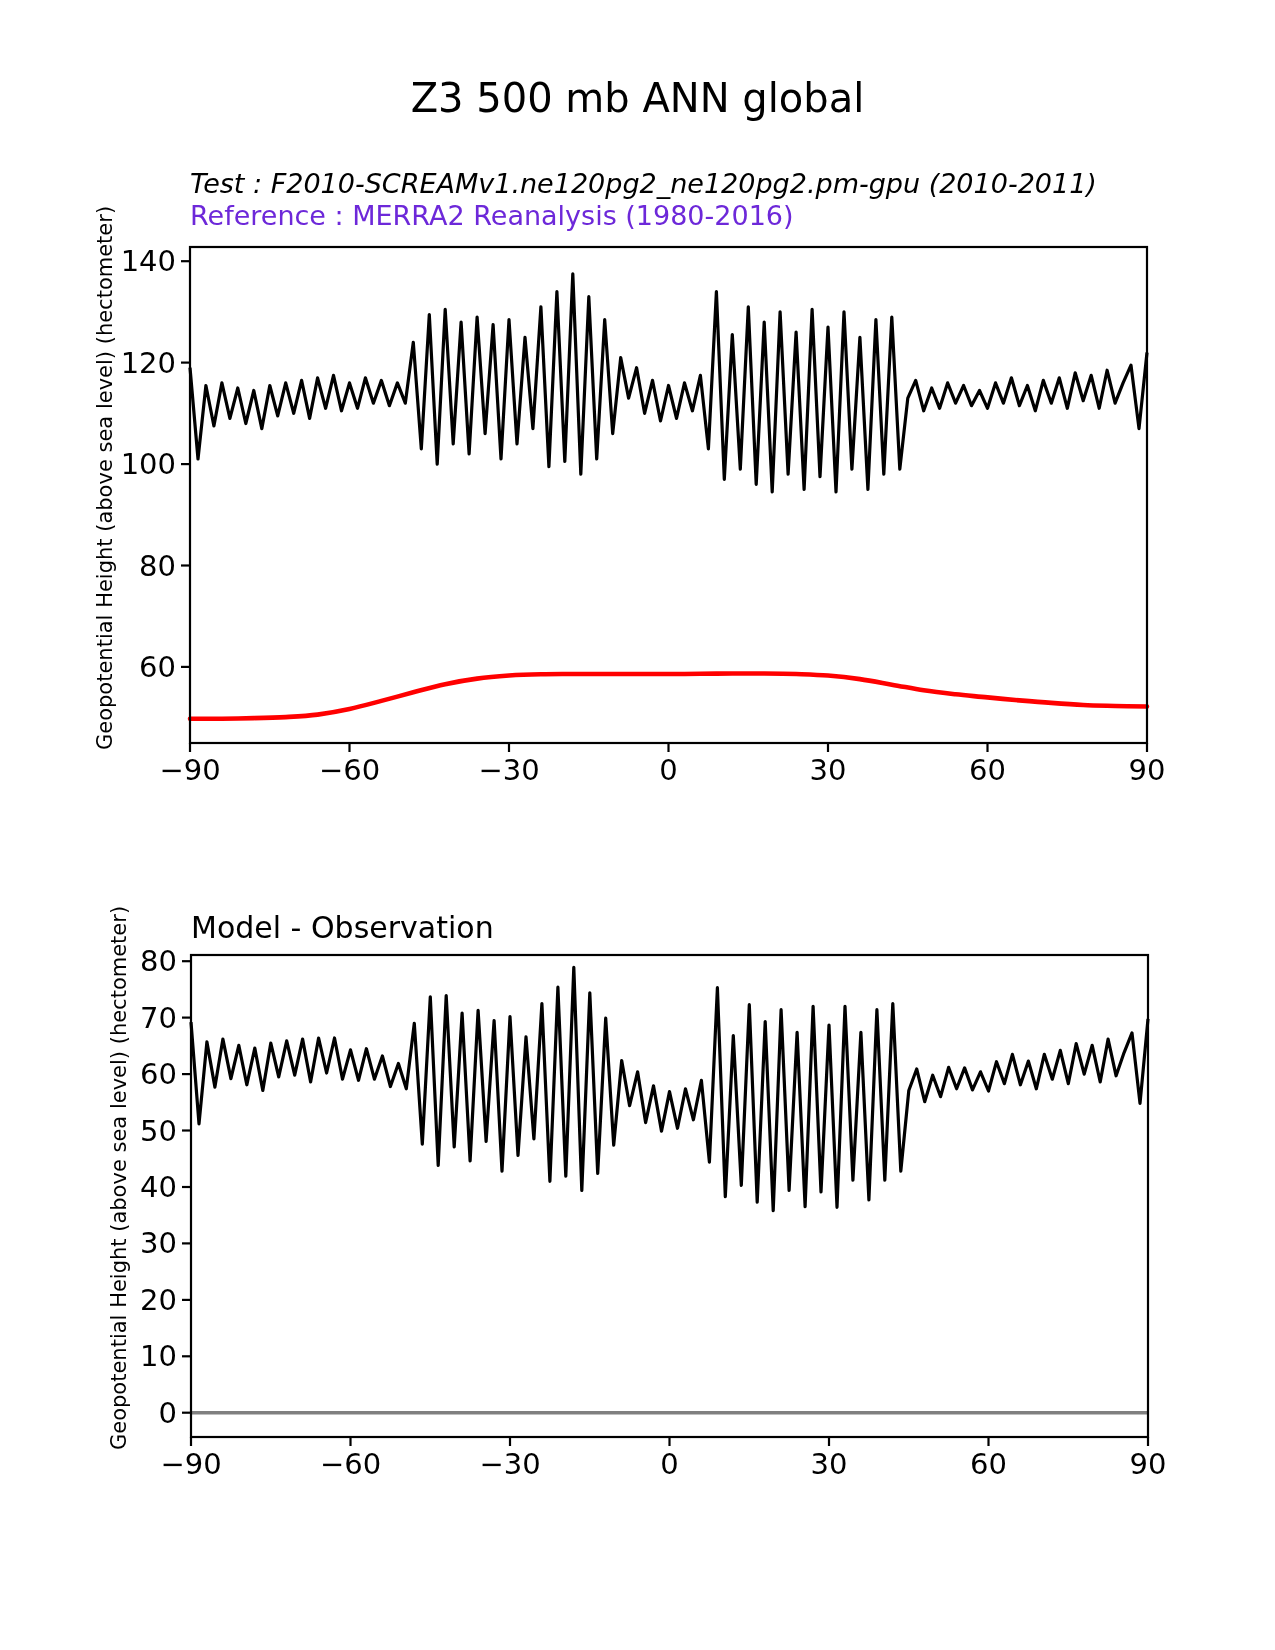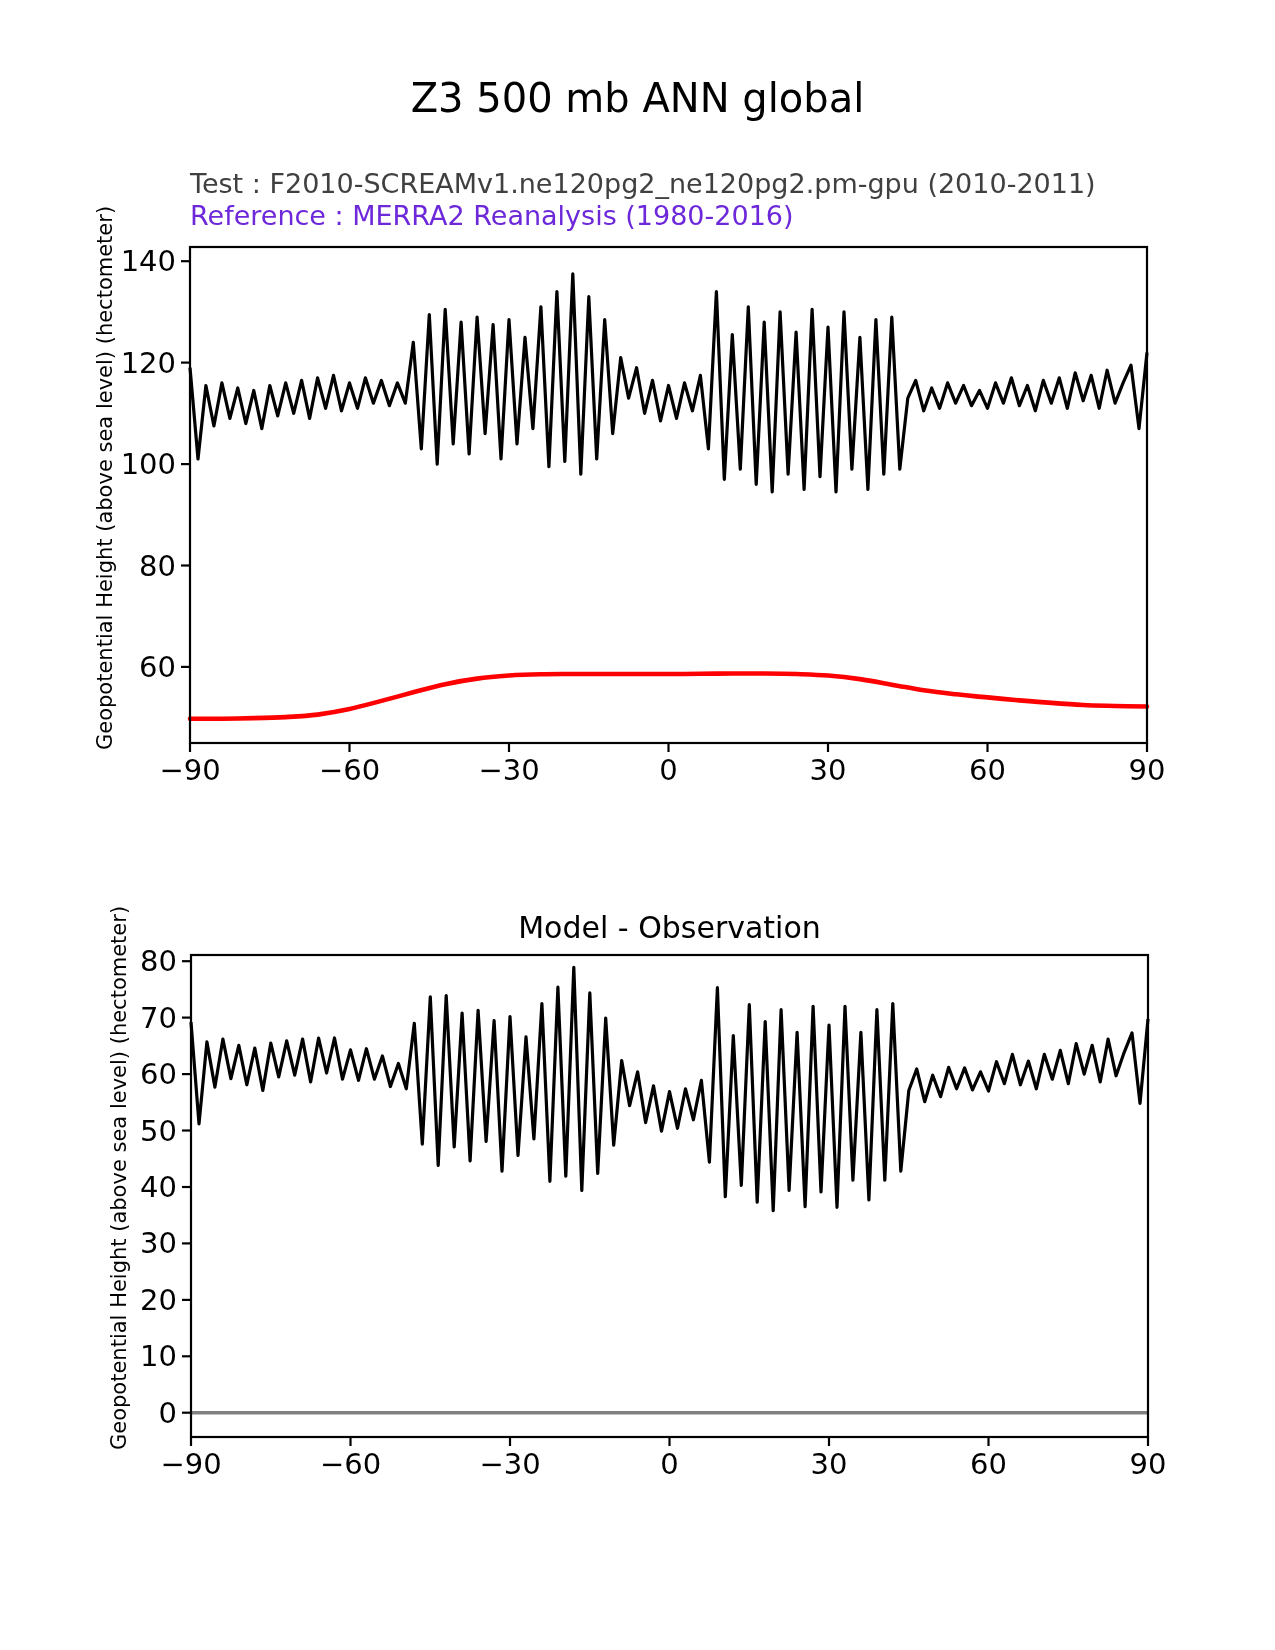--- a/index.html
+++ b/index.html
@@ -13,25 +13,25 @@
   }
   .suptitle{
     position:absolute;left:0;top:74px;width:1275px;
     text-align:center;font-size:40px;line-height:48px;
     white-space:nowrap;
   }
   .anno{
     position:absolute;left:190px;
     font-size:27px;line-height:32px;white-space:nowrap;
   }
-  .anno-test{top:168px;color:#404040;}
+  .anno-test{top:168px;color:#000000;font-style:italic;}
   .anno-ref{top:200px;color:#6d28d9;}
   .plot2-title{
     position:absolute;left:191px;top:910px;width:957px;
-    text-align:center;font-size:30px;white-space:nowrap;
+    font-size:30px;white-space:nowrap;
   }
   .ylabel{
     position:absolute;
     font-size:21px;line-height:25px;white-space:nowrap;
     transform-origin:0 0;
     transform:rotate(-90deg);
   }
   .ylabel-1{left:93px;top:750px;}
   .ylabel-2{left:107px;top:1450px;}
   svg.chart{position:absolute;left:0;top:0;}

